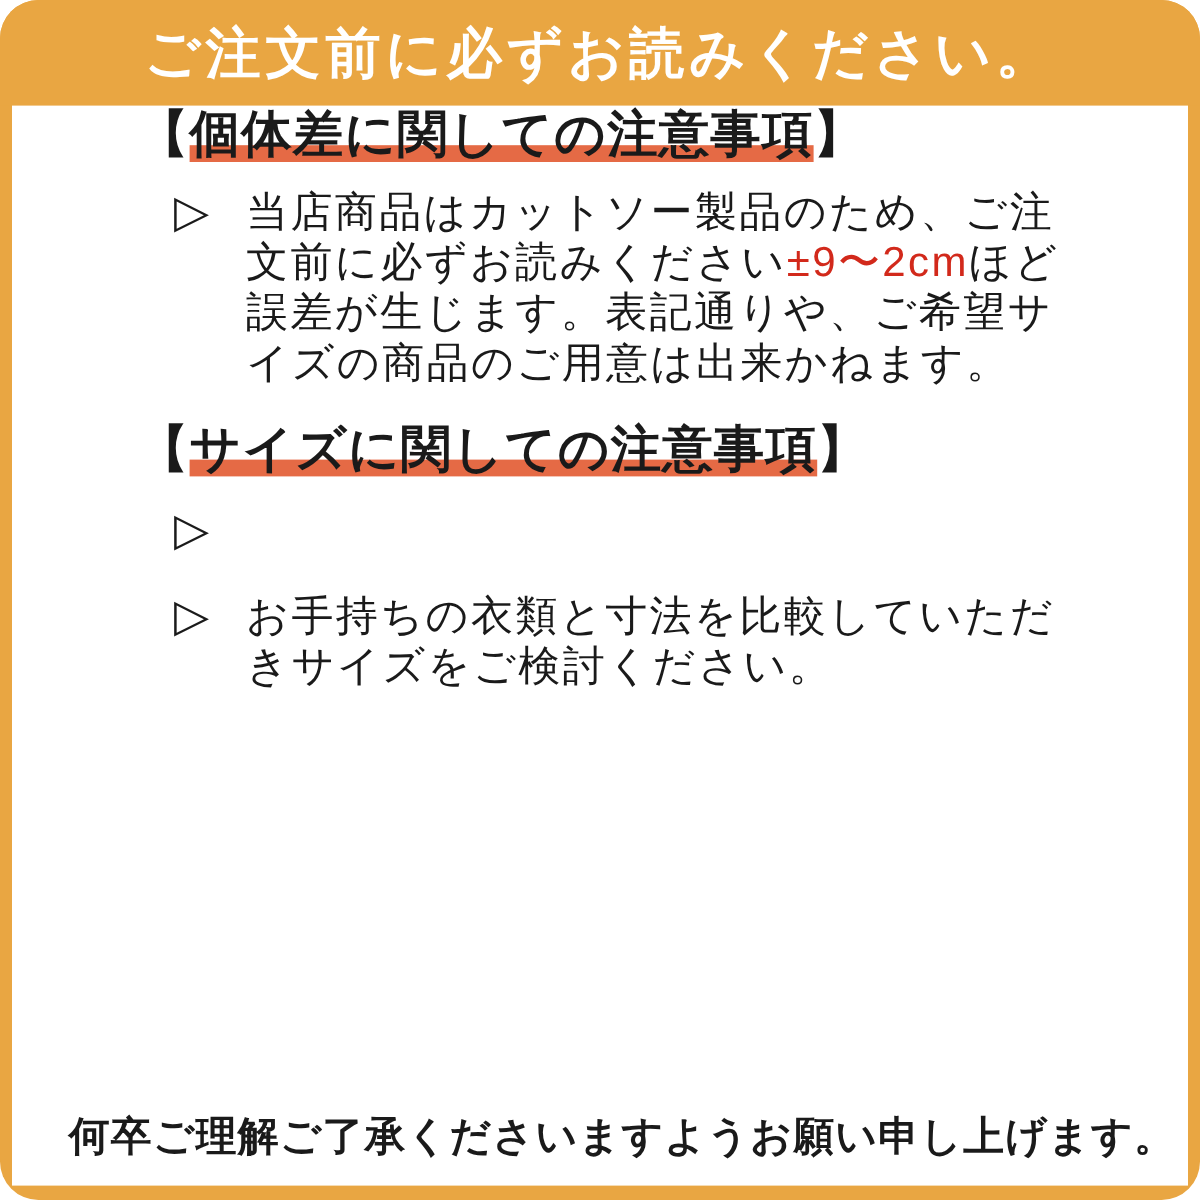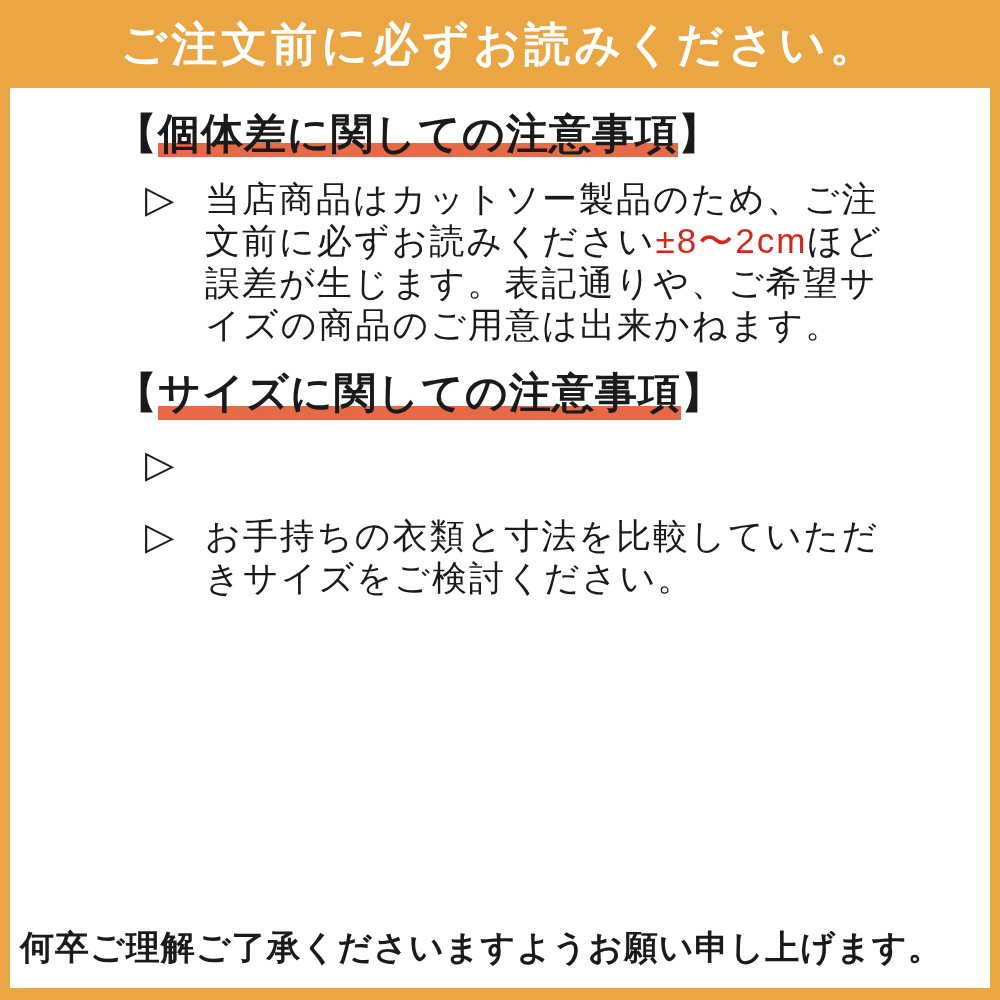--- a/index.html
+++ b/index.html
@@ -12,20 +12,21 @@
     font-family: "Liberation Sans", "DejaVu Sans", sans-serif;
   }
   .page {
     width: 1000px;
     height: 1000px;
     background: #E9A642;
     display: flex;
     flex-direction: column;
     box-sizing: border-box;
     overflow: hidden;
+    border-radius: 32px;
   }
   .banner {
     height: 88px;
     flex: 0 0 88px;
     background: #E9A642;
     display: flex;
     align-items: center;
     justify-content: center;
   }
   .banner h1 {
@@ -36,41 +37,39 @@
     letter-spacing: 4px;
     line-height: 1;
     white-space: nowrap;
   }
   .content {
     flex: 1 1 auto;
     margin: 0 10px 12px 10px;
     background: #FFFFFF;
     display: flex;
     flex-direction: column;
-    padding-top: 22px;
     box-sizing: border-box;
   }
   .heading {
     margin: 0 0 0 105px;
     color: #1A1A1A;
     font-size: 42px;
     font-weight: bold;
     line-height: 1.15;
     letter-spacing: 1px;
     white-space: nowrap;
   }
   .heading .hl {
     background-image: linear-gradient(#E56A45, #E56A45);
     background-repeat: no-repeat;
     background-size: 100% 14px;
     background-position: 0 bottom;
   }
   .heading-2 {
     margin-top: 26px;
-    font-family: Liberation Mono, monospace;
   }
   .bullet {
     display: flex;
     align-items: flex-start;
     margin: 20px 0 0 135px;
   }
   .bullet .marker {
     flex: 0 0 60px;
     font-size: 38px;
     line-height: 42px;
@@ -93,42 +92,42 @@
   .bullet-3 { margin-top: 30px; }
   .accent {
     color: #D2291B;
   }
   .footer-note {
     margin: auto 10px 20px 10px;
     color: #1A1A1A;
     font-size: 34px;
     font-weight: bold;
     letter-spacing: 1px;
-    text-align: left;
+    text-align: right;
     line-height: 42px;
     white-space: nowrap;
   }
 </style>
 </head>
 <body>
 
 <div class="page">
 
   <header class="banner">
     <h1>ご注文前に必ずお読みください。</h1>
   </header>
 
   <main class="content">
 
     <section>
       <h2 class="heading"><span>【</span><span class="hl">個体差に関しての注意事項</span><span>】</span></h2>
 
       <div class="bullet bullet-1">
         <span class="marker">▷</span>
-        <p class="bullet-text"><span>当店商品はカットソー製品のため、ご注文前に必ずお読みください</span><span class="accent">±8〜2cm</span><span>ほど誤差が生じます。表記通りや、ご希望サイズの商品のご用意は出来かねます。</span><br></p>
+        <p class="bullet-text"><span>当店商品はカットソー製品のため、ご注文前に必ずお読みください</span><span class="accent">±9〜2cm</span><span>ほど誤差が生じます。表記通りや、ご希望サイズの商品のご用意は出来かねます。</span><br></p>
       </div>
     </section>
 
     <section>
       <h2 class="heading heading-2"><span>【</span><span class="hl">サイズに関しての注意事項</span><span>】</span></h2>
 
       <div class="bullet bullet-2">
         <span class="marker">▷</span>
       </div>
 

